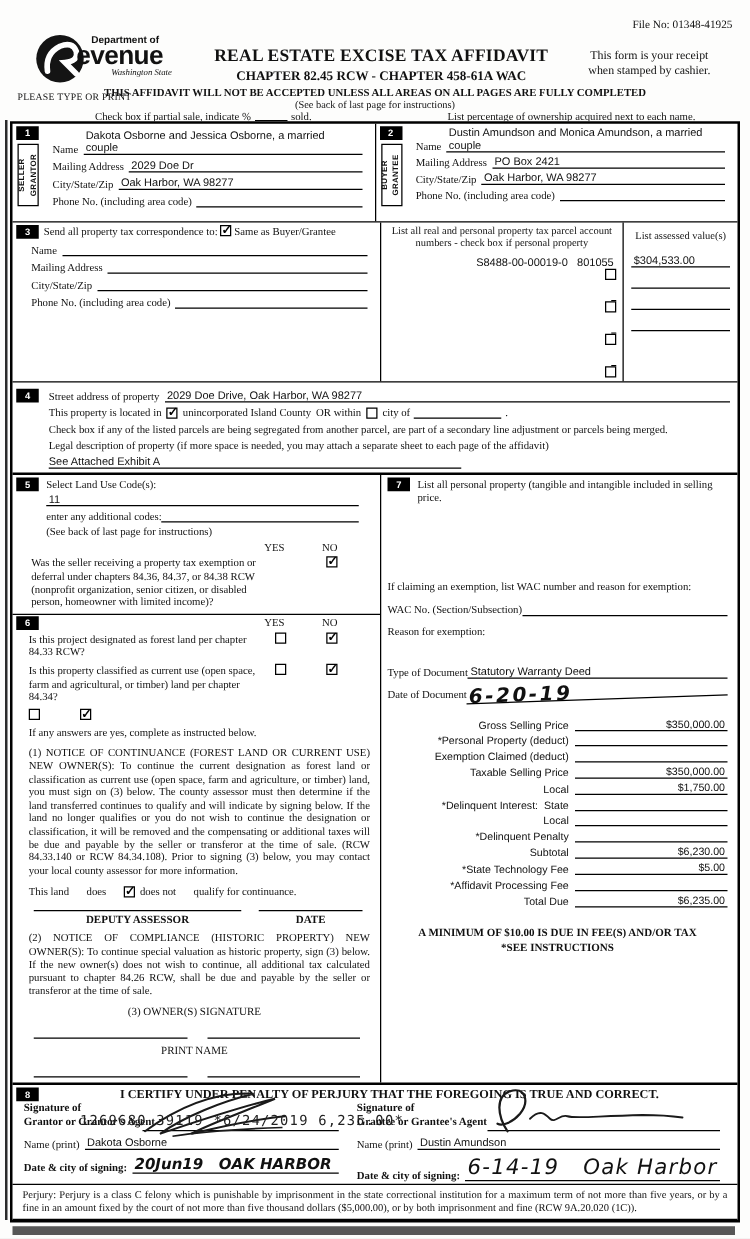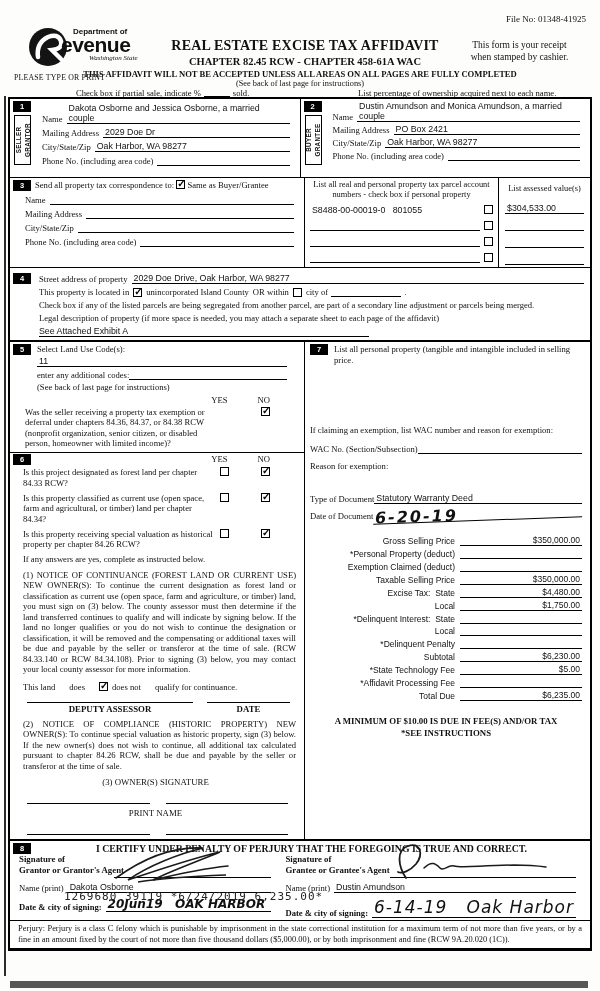--- a/index.html
+++ b/index.html
@@ -60,21 +60,21 @@
   .vtxt { position:absolute; top:50%; left:50%; transform:translate(-50%,-50%) rotate(-90deg);
           font:bold 6.3px "Liberation Sans",sans-serif; letter-spacing:.3px; text-align:center; line-height:1.35; white-space:nowrap; }
   .party-fields { flex:1; padding:1px 4px 3px 6px; }
 
   
   .row2 { display:flex; border-bottom:1px solid #000; min-height:86px; }
   .corr { flex:0 0 295px; padding:2px 4px 4px 3px; border-right:1px solid #000; }
   .corr-head { display:flex; align-items:flex-start; gap:4px; }
   .parcels { flex:0 0 194px; border-right:1px solid #000; padding:2px 5px; }
   .parcel-head { text-align:center; font-size:8.4px; line-height:1.15; }
-  .parcel-row { display:flex; align-items:flex-end; margin-top:6px; }
+  .parcel-row { display:flex; align-items:flex-end; margin-top:6px;flex-direction:column; }
   .parcel-row .pline { flex:1; min-height:10px; padding:0 2px; }
   .parcel-row .pline.under { border-bottom:1px solid #000; }
   .parcel-row .cb { margin-left:4px; margin-bottom:1px; }
   .assessed { flex:1; padding:2px 6px; }
   .assessed-head { text-align:center; font-size:8.4px; margin-top:4px; }
   .aline { border-bottom:1px solid #000; min-height:10px; margin-top:7px; padding:0 2px; }
 
   
   .row3 { border-bottom:2px solid #000; padding:2px 6px 3px 3px; }
   .r3line { display:flex; align-items:flex-end; margin-top:3px; }
@@ -385,21 +385,20 @@
               </div>
           </div>
           <div class="q-row" style="padding-left:10px; margin-top:5px">
             <div class="q-text">Is this property classified as current use (open space, farm and agricultural, or timber) land per chapter 84.34?</div>
             <div class="q-boxes">
                 <span class="cb"></span>
               <span class="cb checked"></span>
               </div>
           </div>
           <div class="q-row" style="padding-left:10px; margin-top:5px">
-            <div class="q-text">Is this property receiving special valuation as historical property per chapter 84.26 RCW?</div>
             <div class="q-boxes">
                 <span class="cb"></span>
               <span class="cb checked"></span>
               </div>
           </div>
           <div class="para" style="text-align:left">If any answers are yes, complete as instructed below.</div>
           <div class="para">(1) NOTICE OF CONTINUANCE (FOREST LAND OR CURRENT USE) NEW OWNER(S):  To continue the current designation as forest land or classification as current use (open space, farm and agriculture, or timber) land, you must sign on (3) below.  The county assessor must then determine if the land transferred continues to qualify and will indicate by signing below. If the land no longer qualifies or you do not wish to continue the designation or classification, it will be removed and the compensating or additional taxes will be due and payable by the seller or transferor at the time of sale.  (RCW 84.33.140 or RCW 84.34.108).  Prior to signing (3) below, you may contact your local county assessor for more information.</div>
           <div class="thisland">
             <span>This land</span>
             <span>does</span>
@@ -461,24 +460,20 @@
             </div>
           <div class="fee-row">
               <div class="fee-lbl">Exemption Claimed (deduct)</div>
               <div class="fee-val"></div>
             </div>
           <div class="fee-row">
               <div class="fee-lbl">Taxable Selling Price</div>
               <div class="fee-val">$350,000.00</div>
             </div>
           <div class="fee-row">
-              <div class="fee-lbl">Excise Tax:  State</div>
-              <div class="fee-val">$4,480.00</div>
-            </div>
-          <div class="fee-row">
               <div class="fee-lbl">Local</div>
               <div class="fee-val">$1,750.00</div>
             </div>
           <div class="fee-row">
               <div class="fee-lbl">*Delinquent Interest:  State</div>
               <div class="fee-val"></div>
             </div>
           <div class="fee-row">
               <div class="fee-lbl">Local</div>
               <div class="fee-val"></div>

